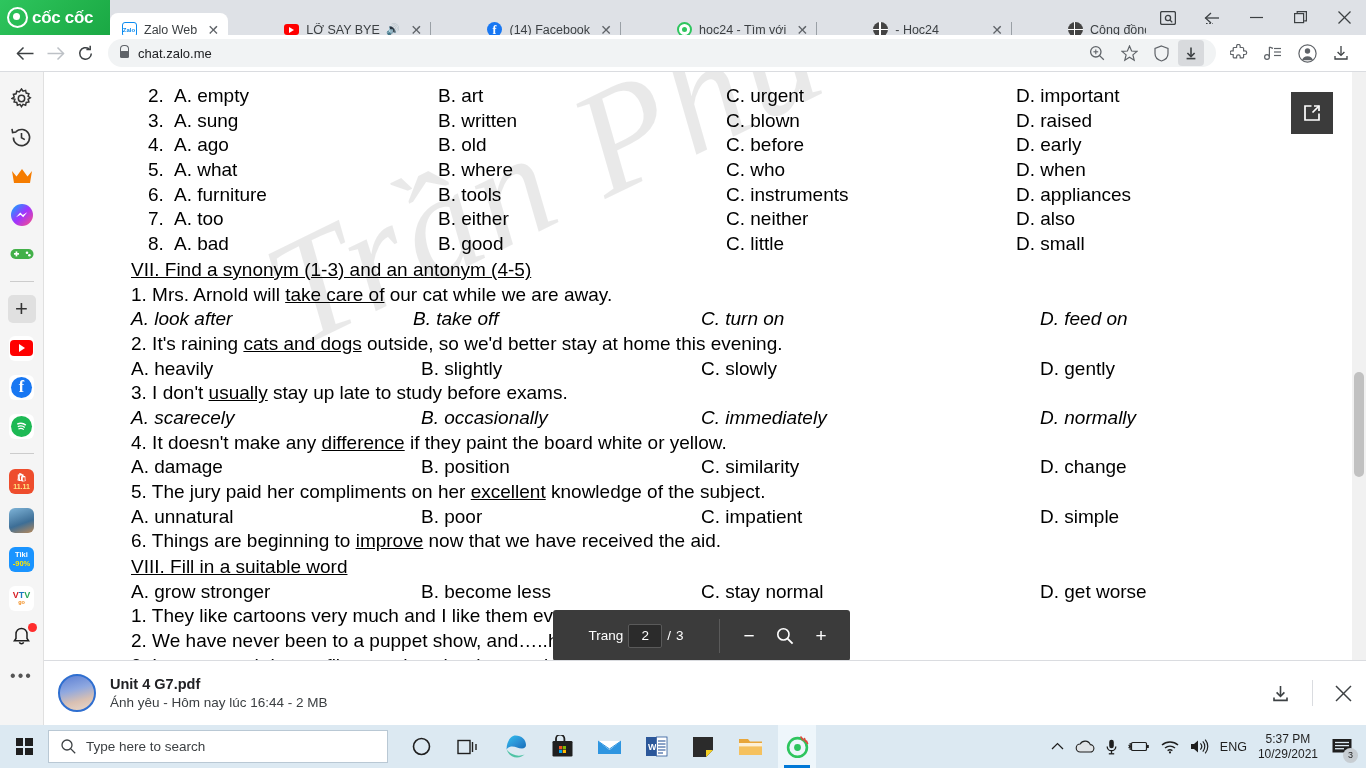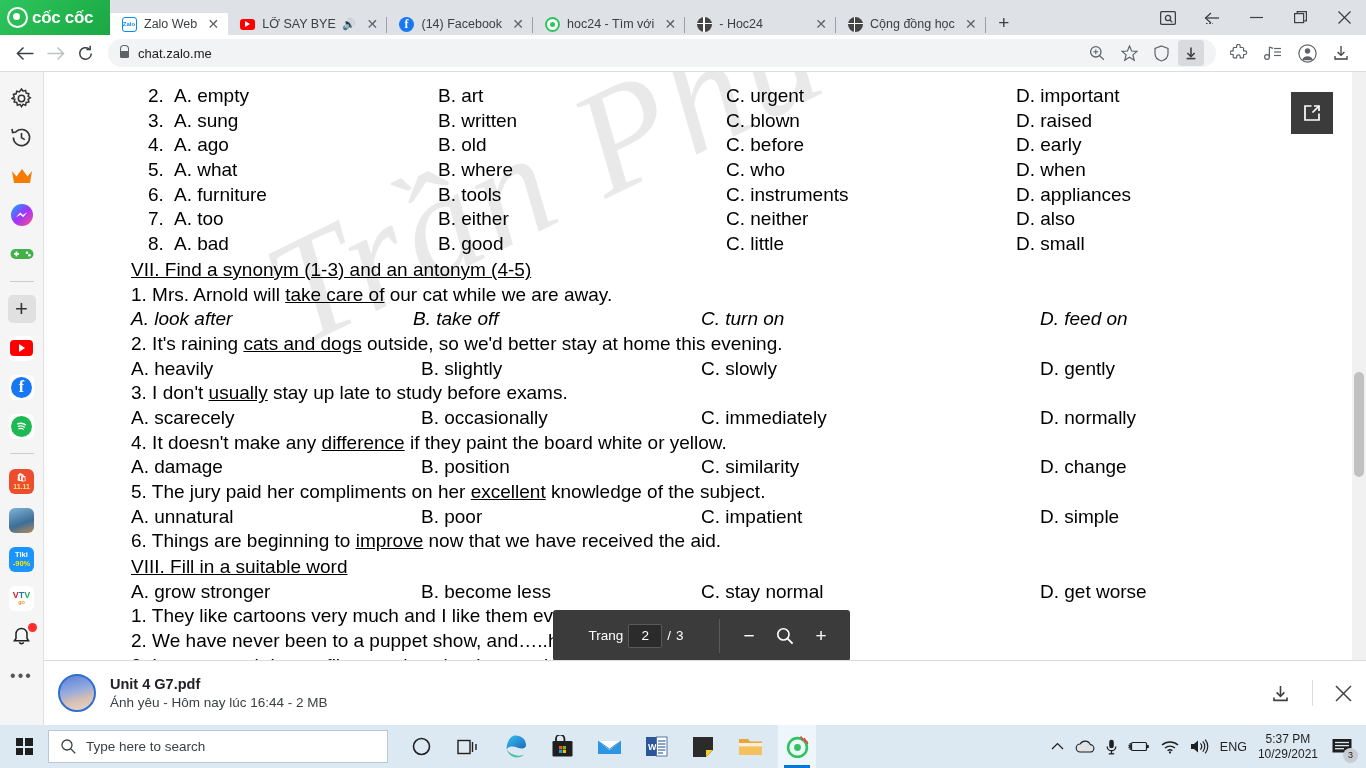--- a/index.html
+++ b/index.html
@@ -27,21 +27,21 @@
     width: 21px; height: 21px; border-radius: 50%;
     border: 2.2px solid #ffffff; position: relative; flex: none;
   }
   .brand-logo::after {
     content: ""; position: absolute; width: 7px; height: 7px;
     background: #ffffff; border-radius: 50%; top: 4px; left: 4px;
   }
   .brand-text {
     color: #ffffff; font-size: 17px; font-weight: bold; letter-spacing: -0.3px;
   }
-  .tabs { display: flex; align-items: center; height: 22px; flex: 1; overflow: hidden; }
+  .tabs { display: flex; align-items: flex-start; height: 22px; flex: 1; overflow: hidden; gap: 44px; }
   .tab {
     height: 33px; display: flex; align-items: center; gap: 7px;
     padding: 0 6px 0 11px; font-size: 12.5px; color: #3c4043;
     position: relative; flex: none;
     border-top-left-radius: 8px; border-top-right-radius: 8px;
   }
   .tab.active { background: #ffffff; }
   .tab:not(.active)::after {
     content: ""; position: absolute; right: 0; top: 9px;
     width: 1px; height: 16px; background: #9aa0a6;
@@ -618,21 +618,21 @@
         <div class="row opt-row" style="margin-left:-17px;">
           <span class="oa" style="width:290px">A. heavily</span>
           <span class="ob" style="width:280px">B. slightly</span>
           <span class="oc" style="width:245px">C. slowly</span>
           <span class="od" style="padding-left:94px">D. gently</span>
         </div>
 
         <div class="row q" style="margin-left:-17px;display:block;">
           <span>3. I don't </span><span class="u">usually</span><span> stay up late to study before exams.</span>
         </div>
-        <div class="row opt-row" style="margin-left:-17px;">
+        <div class="row opt-row" style="margin-left:-17px;font-style:italic;">
           <span class="oa" style="width:290px">A. scarecely</span>
           <span class="ob" style="width:280px">B. occasionally</span>
           <span class="oc" style="width:245px">C. immediately</span>
           <span class="od" style="padding-left:94px">D. normally</span>
         </div>
 
         <div class="row q" style="margin-left:-17px;display:block;">
           <span>4. It doesn't make any </span><span class="u">difference</span><span> if they paint the board white or yellow.</span>
         </div>
         <div class="row opt-row" style="margin-left:-17px;">

